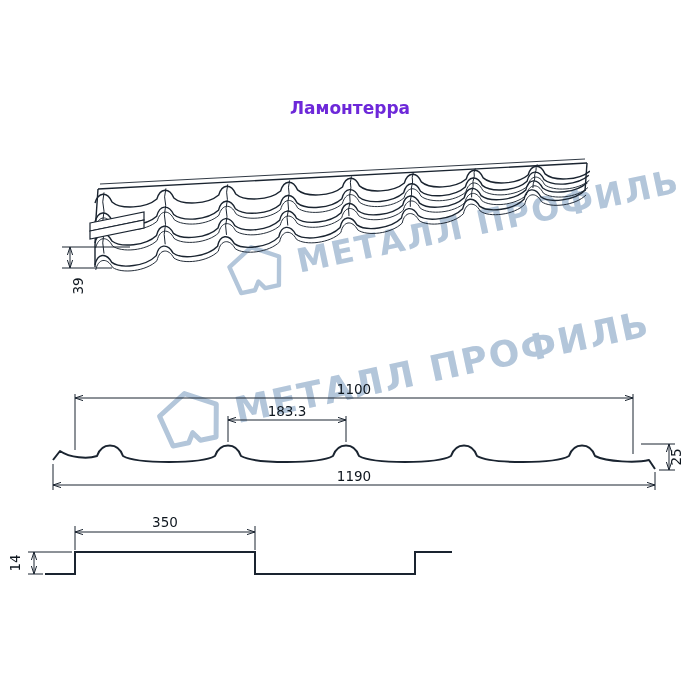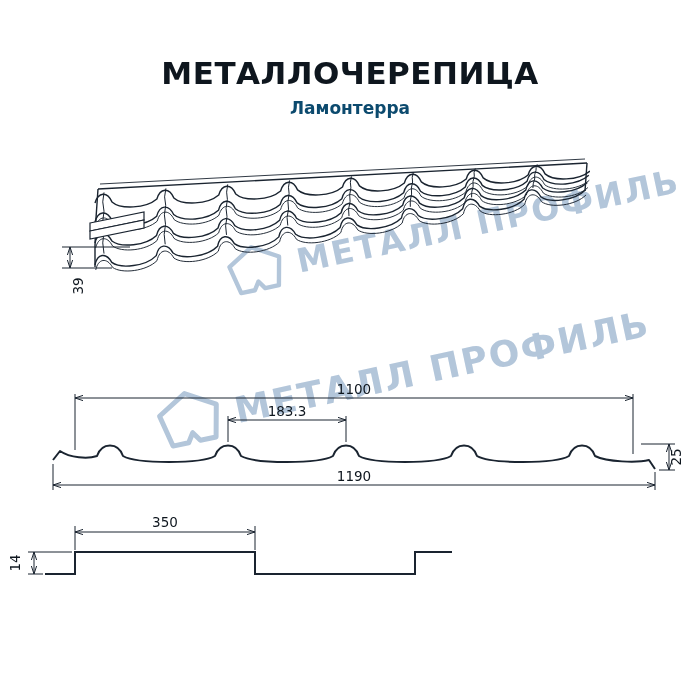--- a/index.html
+++ b/index.html
@@ -1,21 +1,21 @@
 <!DOCTYPE html>
 <html><head>
 <meta charset="utf-8">
 <style>
   html,body{margin:0;padding:0;background:#fff;}
   .canvas{position:relative;width:700px;height:700px;background:#ffffff;overflow:hidden;
           font-family:"DejaVu Sans", sans-serif;color:#101820;}
   .title{position:absolute;top:55px;left:0;width:100%;text-align:center;
          font-size:31px;font-weight:800;letter-spacing:.5px;color:#0e161e;}
   .subtitle{position:absolute;top:98px;left:0;width:100%;text-align:center;
-            font-size:17px;font-weight:600;color:#0c4a6e;}
+            font-size:17px;font-weight:600;color:#6d28d9;}
   .wm{position:absolute;display:flex;align-items:center;gap:14px;white-space:nowrap;
       color:#b3c6da;font-weight:700;transform:rotate(-12deg);transform-origin:32px 50%;}
   .wm .words{letter-spacing:2px;}
   .wm-upper{left:228px;top:243px;font-size:33px;}
   .wm-lower{left:158px;top:390px;font-size:36px;}
   .drw{position:absolute;}
   .persp{left:50px;top:155px;}
   .profile{left:45px;top:382px;}
   .step{left:0px;top:512px;}
   svg text.dim{font-family:"DejaVu Sans", sans-serif;font-size:13.5px;fill:#0e161e;}
@@ -40,21 +40,20 @@
     <svg width="64" height="60" viewBox="0 0 64 60">
       <path d="M10,52 L3,20 L32,3 L61,20 L54,52 L38,52 L32,43 L26,52 Z" fill="none" stroke="currentColor" stroke-width="5" stroke-linejoin="round"></path>
     </svg>
     <span class="words">
       <span>МЕТАЛЛ</span>
       <span> </span>
       <span>ПРОФИЛЬ</span>
     </span>
   </div>
 
-  <div class="title">МЕТАЛЛОЧЕРЕПИЦА</div>
   <div class="subtitle">Ламонтерра</div>
 
   <svg class="drw persp" width="540" height="150" viewBox="0 0 540 150">
     <g fill="none" stroke="#1a2430">
 
       <g transform="rotate(-8.7 45 110)" stroke-width="1.4">
         <path d="M45,110c4,-11 13,-11 17,0c8,8 33,9 45,0c4,-11 13,-11 17,0c8,8 33,9 45,0c4,-11 13,-11 17,0c8,8 33,9 45,0c4,-11 13,-11 17,0c8,8 33,9 45,0c4,-11 13,-11 17,0c8,8 33,9 45,0c4,-11 13,-11 17,0c8,8 33,9 45,0c4,-11 13,-11 17,0c8,8 33,9 45,0c4,-11 13,-11 17,0c8,8 33,9 45,0"></path>
         <path stroke-width="0.9" d="M45,115c4,-11 13,-11 17,0c8,8 33,9 45,0c4,-11 13,-11 17,0c8,8 33,9 45,0c4,-11 13,-11 17,0c8,8 33,9 45,0c4,-11 13,-11 17,0c8,8 33,9 45,0c4,-11 13,-11 17,0c8,8 33,9 45,0c4,-11 13,-11 17,0c8,8 33,9 45,0c4,-11 13,-11 17,0c8,8 33,9 45,0c4,-11 13,-11 17,0c8,8 33,9 45,0"></path>
       </g>
       <g transform="rotate(-7 45 88)" stroke-width="1.4">

